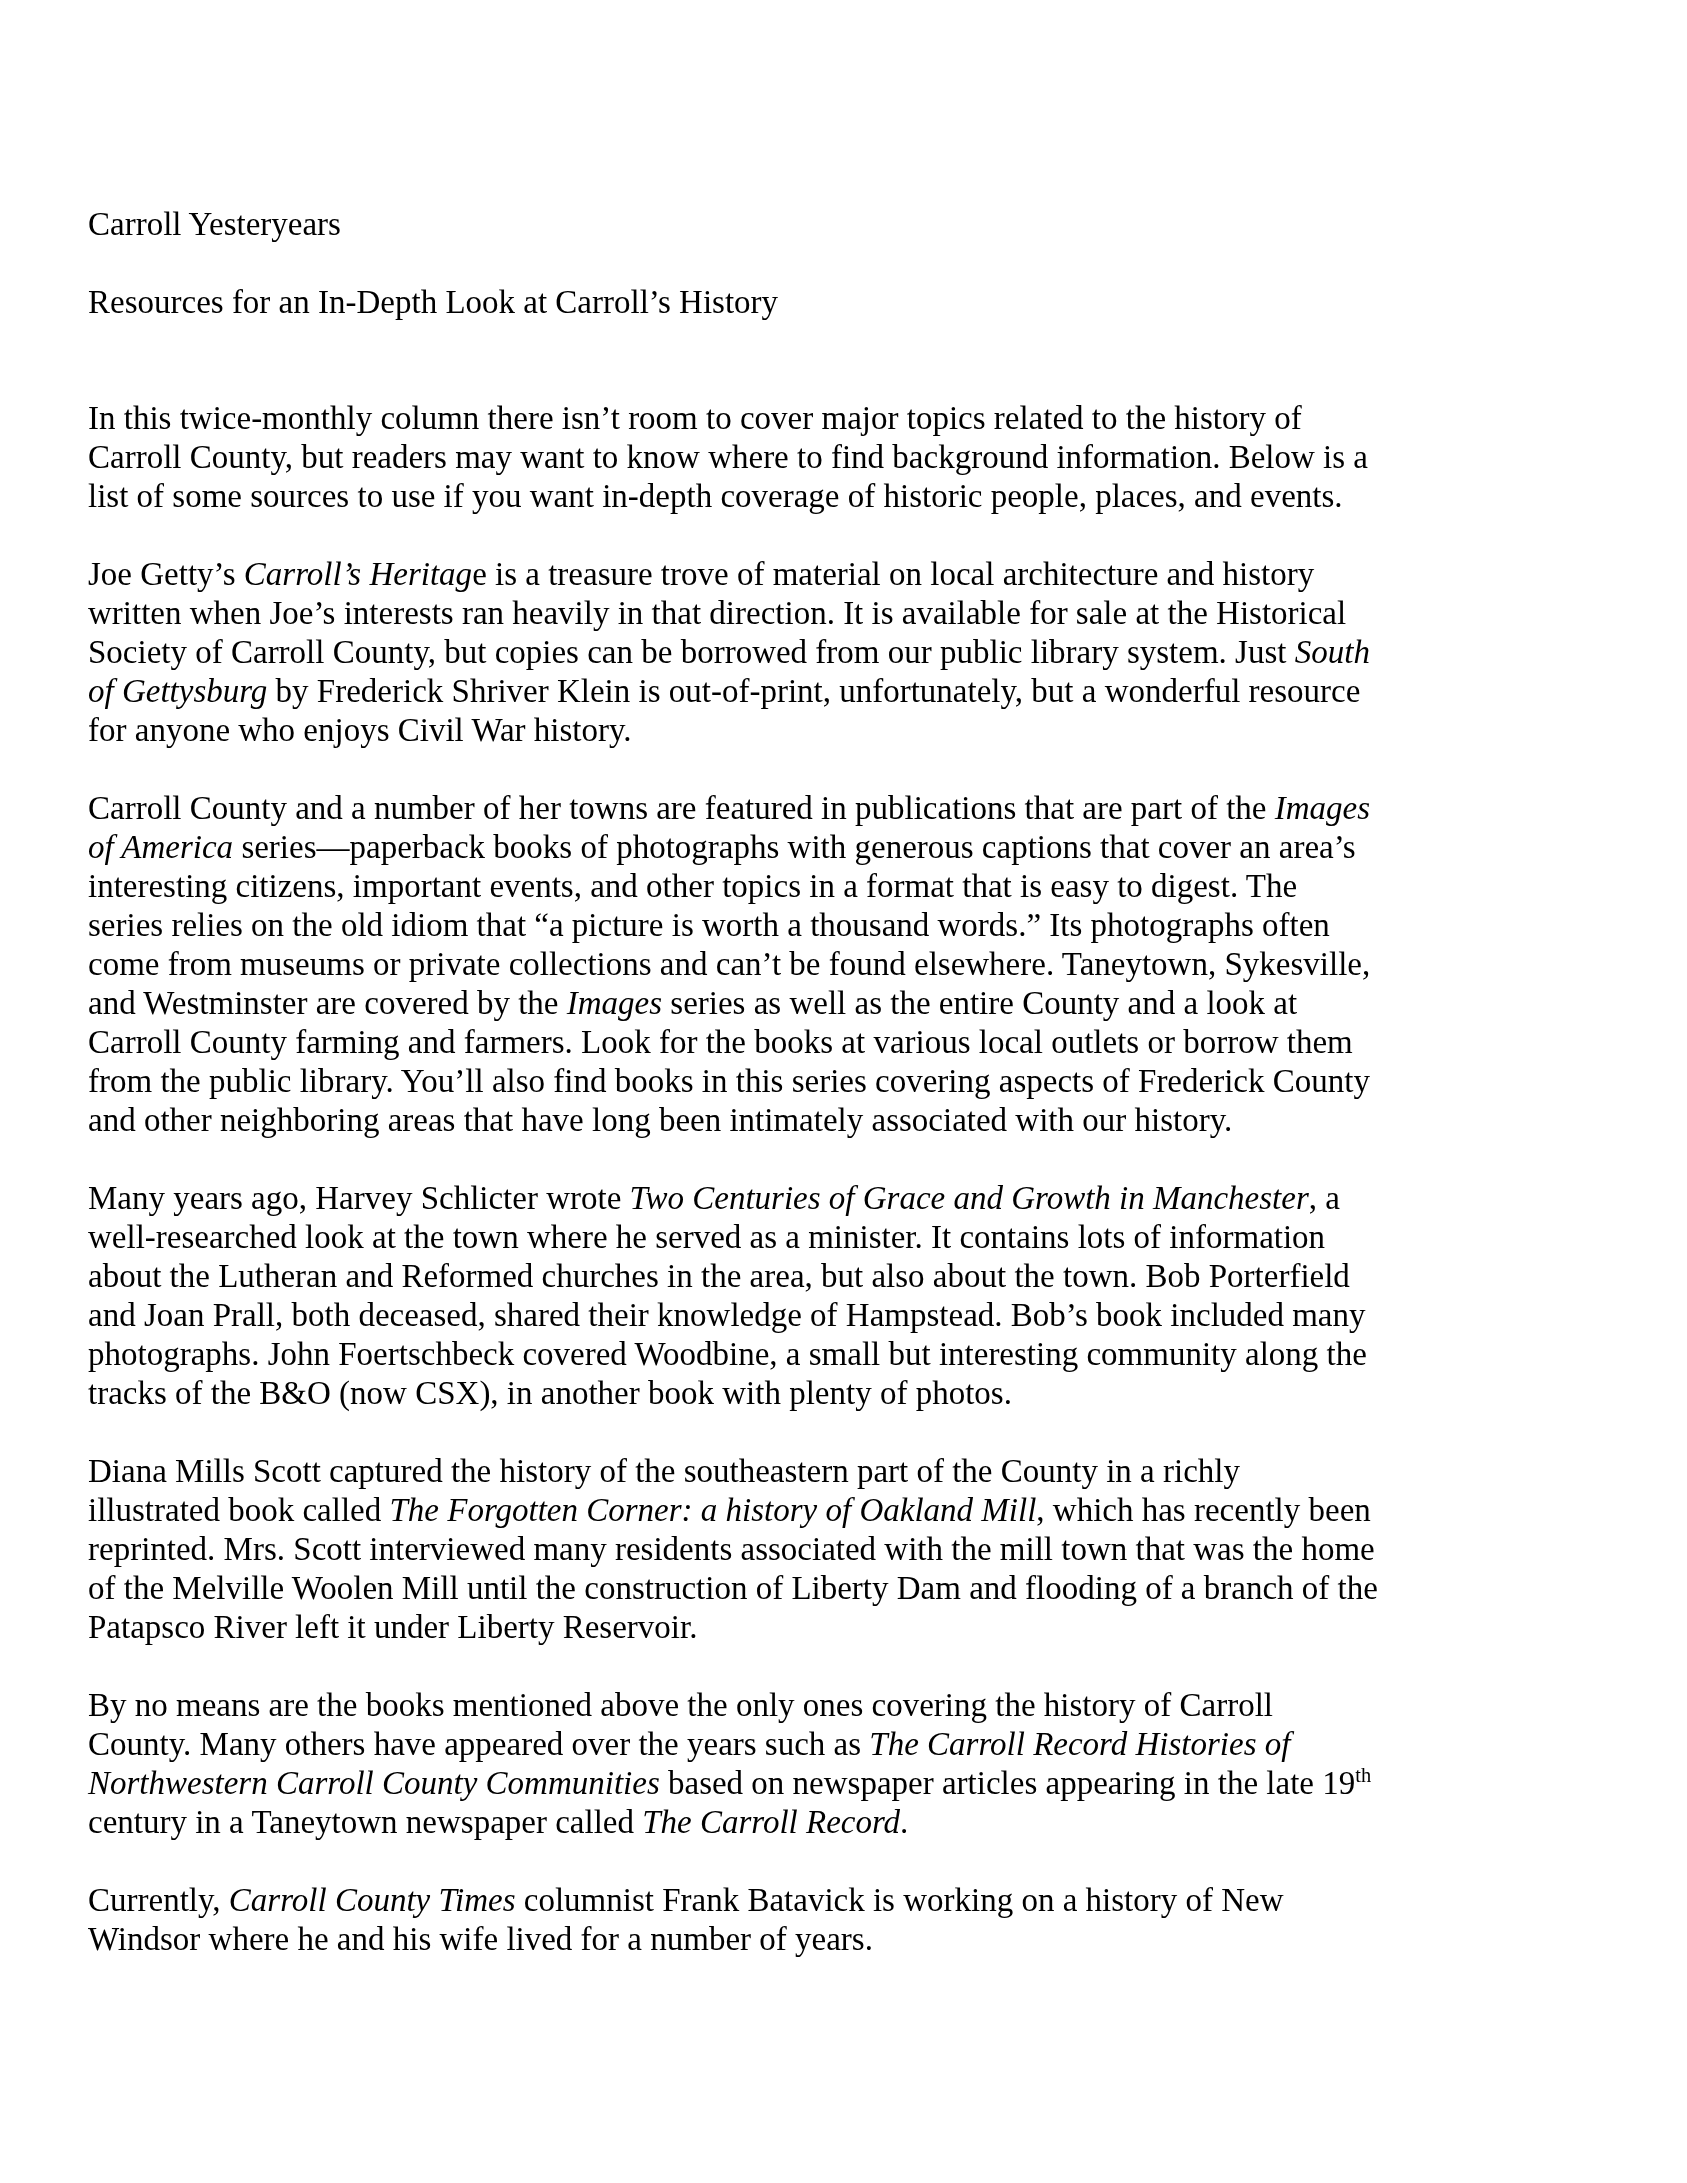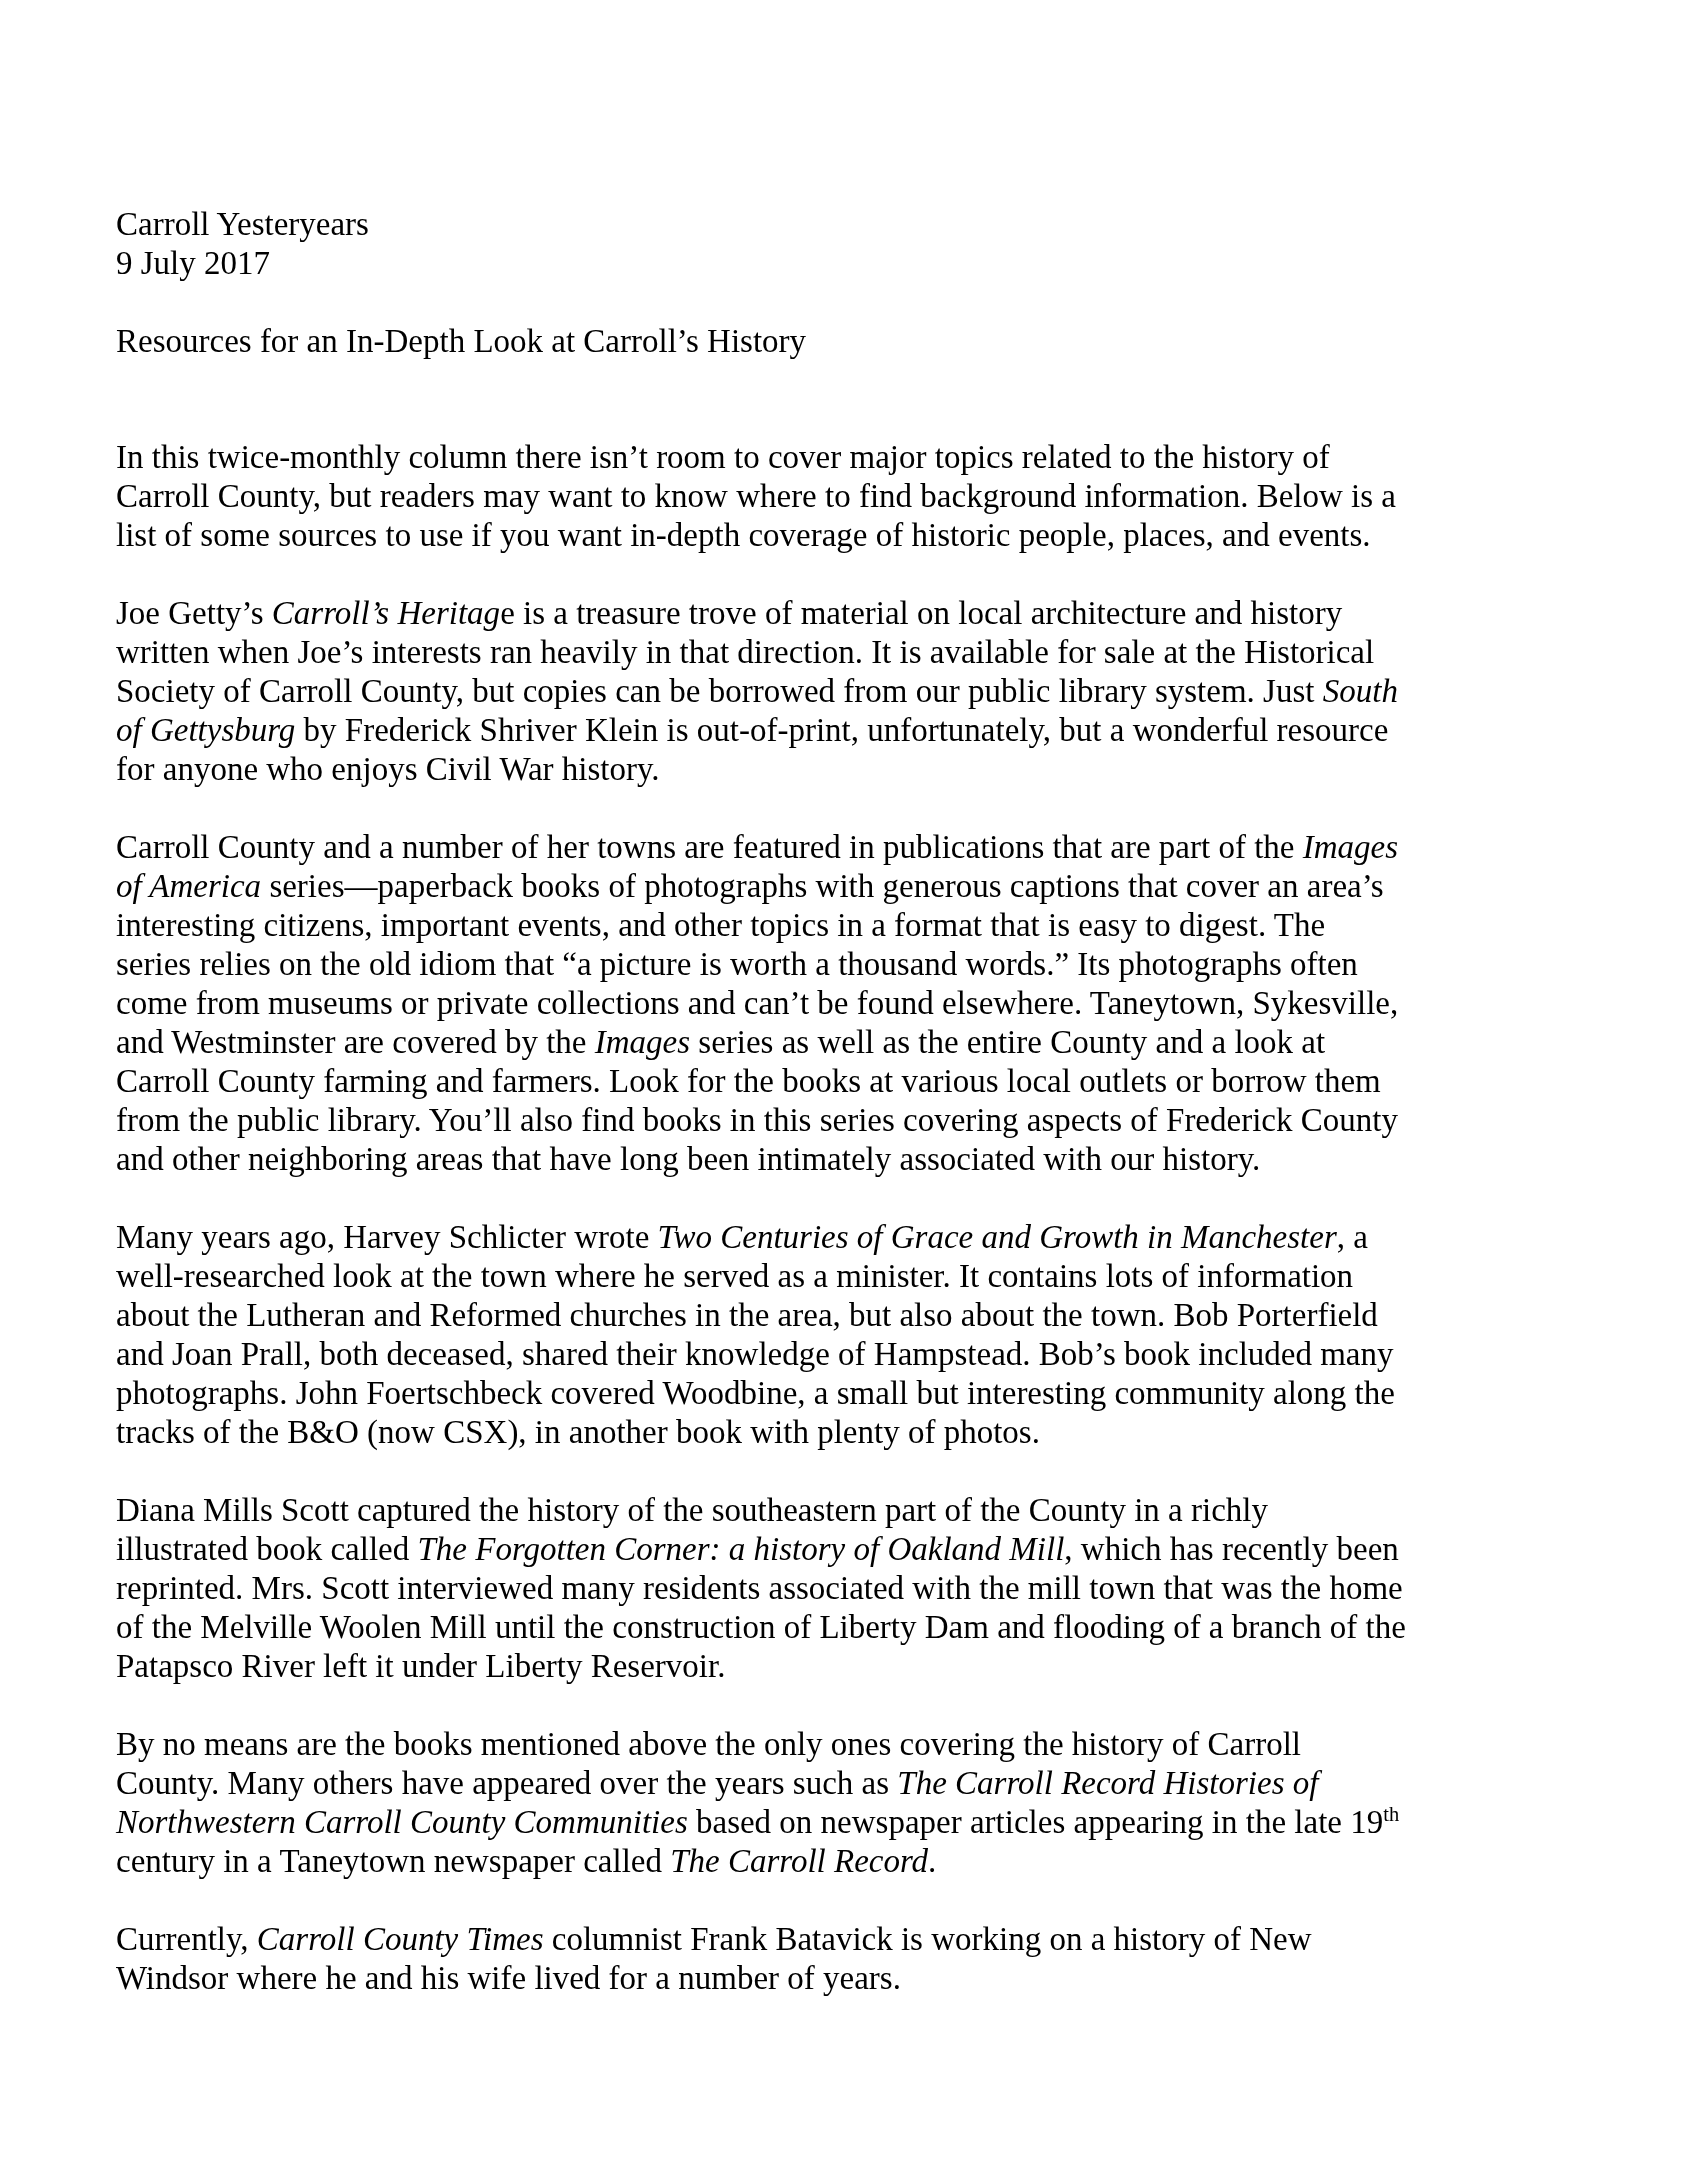--- a/index.html
+++ b/index.html
@@ -6,21 +6,21 @@
     margin: 0;
     padding: 0;
     background: #ffffff;
   }
   .page {
     position: relative;
     width: 1687px;
     height: 2183px;
     background: #ffffff;
     box-sizing: border-box;
-    padding: 205px 198px 0 116px;
+    padding: 205px 198px 0 88px;
     font-family: "Liberation Serif", "DejaVu Serif", serif;
     font-size: 33px;
     line-height: 39px;
     color: #000000;
     overflow: hidden;
   }
   .content {
     width: 1290px;
   }
   .line {
@@ -49,21 +49,20 @@
     text-align: center;
   }
 </style>
 </head>
 <body>
 
 <div class="page">
   <div class="content">
 
     <p class="line">Carroll Yesteryears</p>
-    <p class="line">9 July 2017</p>
 
     <div class="gap"></div>
 
     <p class="line">Resources for an In-Depth Look at Carroll’s History</p>
 
     <div class="gap-double"></div>
 
     <div>
         <p class="para"><span>In this twice-monthly column there isn’t room to cover major topics related to the history of Carroll County, but readers may want to know where to find background information. Below is a list of some sources to use if you want in-depth coverage of historic people, places, and events.</span></p>
         <p class="para"><span>Joe Getty’s </span><i>Carroll’s Heritag</i><span>e is a treasure trove of material on local architecture and history written when Joe’s interests ran heavily in that direction. It is available for sale at the Historical Society of Carroll County, but copies can be borrowed from our public library system. Just </span><i>South of Gettysburg</i><span> by Frederick Shriver Klein is out-of-print, unfortunately, but a wonderful resource for anyone who enjoys Civil War history.</span></p>

